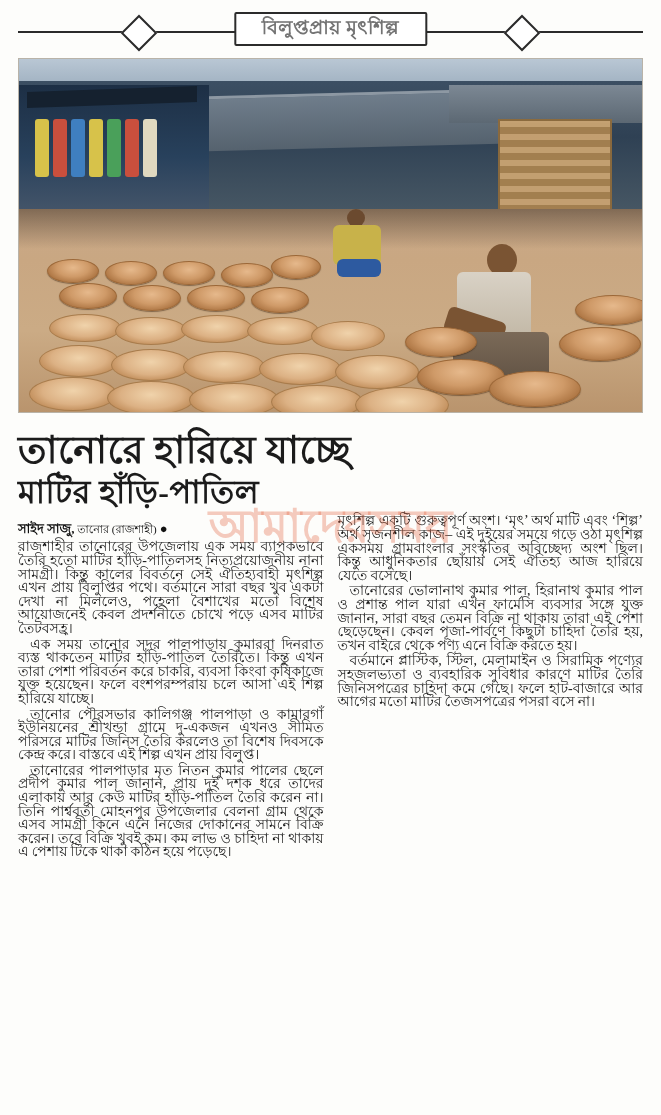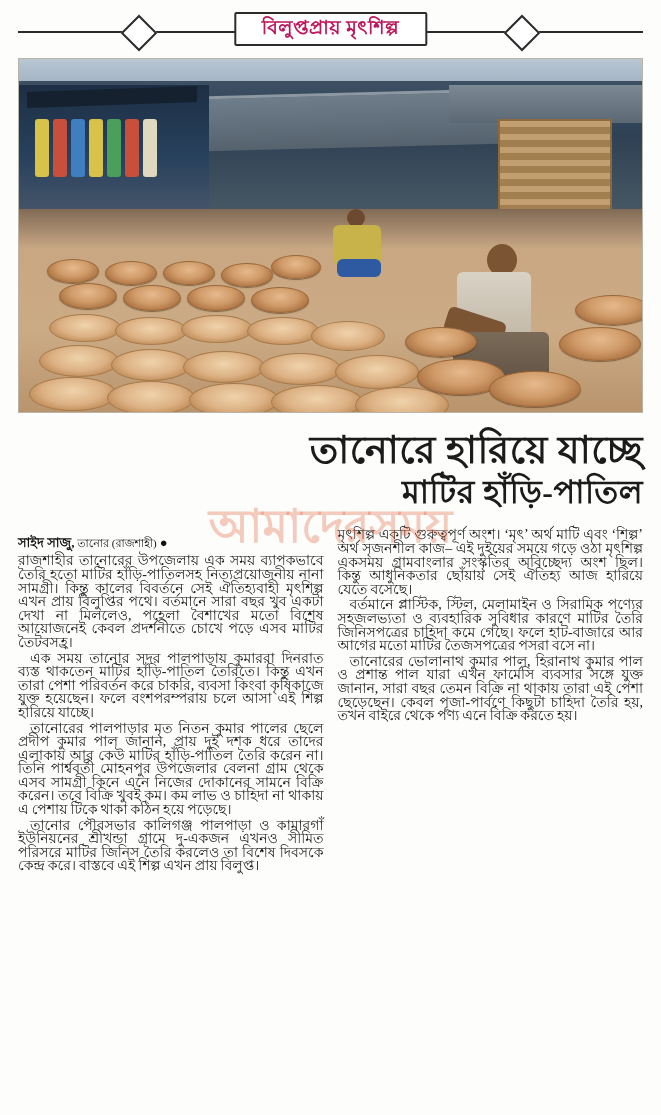--- a/index.html
+++ b/index.html
@@ -45,21 +45,21 @@
     background: #ffffff;
     border: 2px solid #2b2b2b;
     padding: 3px 26px 5px 26px;
     border-radius: 2px;
   }
   .kicker-text {
     font-family: "Liberation Serif", serif;
     font-size: 19px;
     font-weight: bold;
     letter-spacing: 0.5px;
-    color: #be185d;
+    color: #737373;
     white-space: nowrap;
     line-height: 22px;
   }
   .kicker-corner {
     position: absolute;
     top: 8px;
     width: 22px;
     height: 22px;
     border: 2px solid #2b2b2b;
     background: #fff;
@@ -149,21 +149,21 @@
   }
   
   .person {
     position: absolute;
   }
   .p-body { position:absolute; border-radius: 6px; }
   .p-head { position:absolute; border-radius:50%; background:#6b4a2f; }
 
   
   .headline {
-    text-align: right;
+    text-align: left;
     font-family: "Liberation Serif", serif;
     font-weight: bold;
     color: #1b1b1b;
     margin: 14px 0 2px 0;
     line-height: 1.22;
   }
   .headline .l1 { display:block; font-size: 38px; letter-spacing: 0.5px;}
   .headline .l2 { display:block; font-size: 32px; letter-spacing: 0.5px;}
 
   .headline-wrap { position: relative; }
@@ -188,21 +188,21 @@
     margin: 8px 0 4px 0;
     line-height: 14px;
   }
   .byline .name { font-weight: bold; font-size: 13px; }
   .byline .place { font-size: 11px; }
   .byline .dot { font-size: 13px; }
 
   .columns {
     display: flex;
     gap: 14px;
-    margin-top: 16px;
+    margin-top: 2px;
   }
   .col {
     flex: 1 1 0;
     min-width: 0;
   }
   .col p {
     font-family: "Liberation Serif", serif;
     font-size: 14px;
     line-height: 13.6px;
     text-align: justify;
@@ -302,23 +302,23 @@
 
   <div class="columns">
     <div class="col">
       <div class="byline">
         <span class="name">সাইদ সাজু,</span>
         <span class="place">তানোর (রাজশাহী)</span>
         <span class="dot">●</span>
       </div>
       <p class="first">রাজশাহীর তানোরের উপজেলায় এক সময় ব্যাপকভাবে তৈরি হতো মাটির হাঁড়ি-পাতিলসহ নিত্যপ্রয়োজনীয় নানা সামগ্রী। কিন্তু কালের বিবর্তনে সেই ঐতিহ্যবাহী মৃৎশিল্প এখন প্রায় বিলুপ্তির পথে। বর্তমানে সারা বছর খুব একটা দেখা না মিললেও, পহেলা বৈশাখের মতো বিশেষ আয়োজনেই কেবল প্রদর্শনীতে চোখে পড়ে এসব মাটির তৈটবসহ্র।</p>
       <p>এক সময় তানোর সদর পালপাড়ায় কুমাররা দিনরাত ব্যস্ত থাকতেন মাটির হাঁড়ি-পাতিল তৈরিতে। কিন্তু এখন তারা পেশা পরিবর্তন করে চাকরি, ব্যবসা কিংবা কৃষিকাজে যুক্ত হয়েছেন। ফলে বংশপরম্পরায় চলে আসা এই শিল্প হারিয়ে যাচ্ছে।</p>
+      <p>তানোর পৌরসভার কালিগঞ্জ পালপাড়া ও কামারগাঁ ইউনিয়নের শ্রীখন্ডা গ্রামে দু-একজন এখনও সীমিত পরিসরে মাটির জিনিস তৈরি করলেও তা বিশেষ দিবসকে কেন্দ্র করে। বাস্তবে এই শিল্প এখন প্রায় বিলুপ্ত।</p>
       <p>তানোরের পালপাড়ার মৃত নিতন কুমার পালের ছেলে প্রদীপ কুমার পাল জানান, প্রায় দুই দশক ধরে তাদের এলাকায় আর কেউ মাটির হাঁড়ি-পাতিল তৈরি করেন না। তিনি পার্শ্ববর্তী মোহনপুর উপজেলার বেলনা গ্রাম থেকে এসব সামগ্রী কিনে এনে নিজের দোকানের সামনে বিক্রি করেন। তবে বিক্রি খুবই কম। কম লাভ ও চাহিদা না থাকায় এ পেশায় টিকে থাকা কঠিন হয়ে পড়েছে।</p>
-      <p>তানোর পৌরসভার কালিগঞ্জ পালপাড়া ও কামারগাঁ ইউনিয়নের শ্রীখন্ডা গ্রামে দু-একজন এখনও সীমিত পরিসরে মাটির জিনিস তৈরি করলেও তা বিশেষ দিবসকে কেন্দ্র করে। বাস্তবে এই শিল্প এখন প্রায় বিলুপ্ত।</p>
     </div>
     <div class="col">
       <p class="first">মৃৎশিল্প একটি গুরুত্বপূর্ণ অংশ। ‘মৃৎ’ অর্থ মাটি এবং ‘শিল্প’ অর্থ সৃজনশীল কাজ– এই দুইয়ের সময়ে গড়ে ওঠা মৃৎশিল্প একসময় গ্রামবাংলার সংস্কৃতির অবিচ্ছেদ্য অংশ ছিল। কিন্তু আধুনিকতার ছোঁয়ায় সেই ঐতিহ্য আজ হারিয়ে যেতে বসেছে।</p>
+      <p>তানোরের ভোলানাথ কুমার পাল, হিরানাথ কুমার পাল ও প্রশান্ত পাল যারা এখন ফার্মেসি ব্যবসার সঙ্গে যুক্ত জানান, সারা বছর তেমন বিক্রি না থাকায় তারা এই পেশা ছেড়েছেন। কেবল পূজা-পার্বণে কিছুটা চাহিদা তৈরি হয়, তখন বাইরে থেকে পণ্য এনে বিক্রি করতে হয়।</p>
       <p>বর্তমানে প্লাস্টিক, স্টিল, মেলামাইন ও সিরামিক পণ্যের সহজলভ্যতা ও ব্যবহারিক সুবিধার কারণে মাটির তৈরি জিনিসপত্রের চাহিদা কমে গেছে। ফলে হাট-বাজারে আর আগের মতো মাটির তৈজসপত্রের পসরা বসে না।</p>
-      <p>তানোরের ভোলানাথ কুমার পাল, হিরানাথ কুমার পাল ও প্রশান্ত পাল যারা এখন ফার্মেসি ব্যবসার সঙ্গে যুক্ত জানান, সারা বছর তেমন বিক্রি না থাকায় তারা এই পেশা ছেড়েছেন। কেবল পূজা-পার্বণে কিছুটা চাহিদা তৈরি হয়, তখন বাইরে থেকে পণ্য এনে বিক্রি করতে হয়।</p>
     </div>
   </div>
 
 </div>
 
 </body></html>

